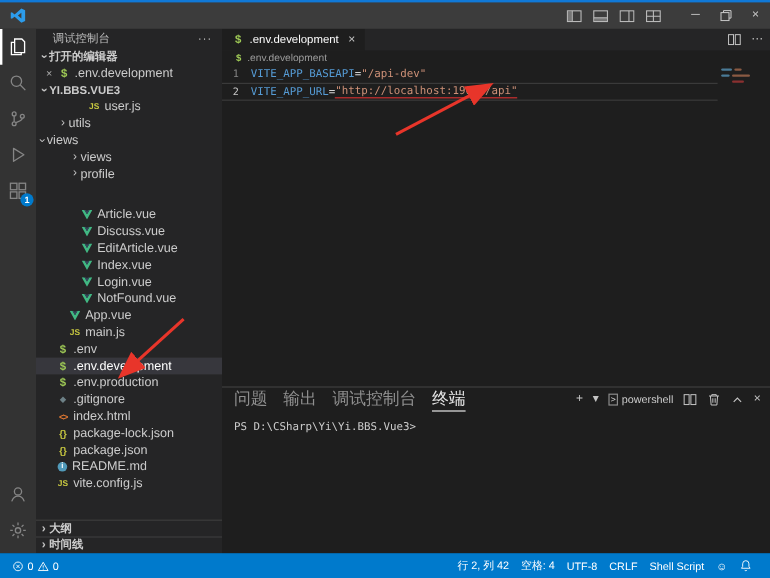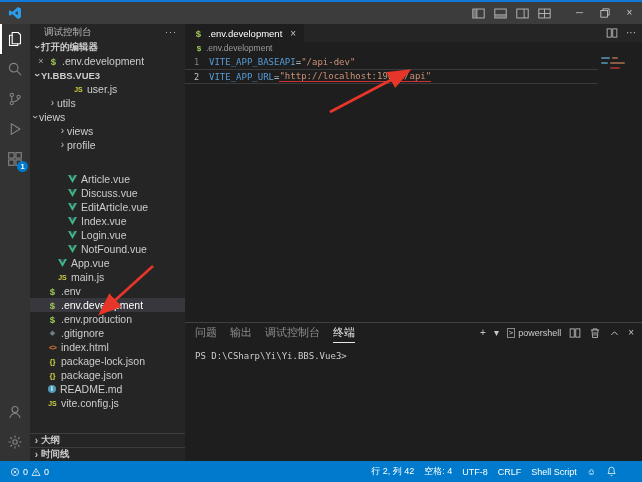--- a/index.html
+++ b/index.html
@@ -83,36 +83,36 @@
   .mm.b{top:3px;left:14px;width:6px;background:#8a5a43}
   .mm.c{top:8px;left:3px;width:7px;background:#4a7a96}
   .mm.d{top:8px;left:12px;width:15px;background:#8a5a43}
   .mm.e{top:13px;left:12px;width:10px;background:#8a3030}
 
   
   .panel{position:absolute;top:322px;left:185px;right:0;bottom:21px;background:#1e1e1e;
          border-top:1px solid #404040;display:flex;flex-direction:column}
   .panel-header{height:20px;min-height:20px;display:flex;align-items:center;padding:0 8px 0 10px}
   .panel-tabs{display:flex;gap:13px;height:100%}
-  .panel-tab{display:flex;align-items:center;font-size:11px;color:#8f8f8f;height:100%;
+  .panel-tab{display:flex;align-items:center;font-size:14px;color:#8f8f8f;height:100%;
              border-bottom:1px solid transparent}
   .panel-tab.active{color:#e7e7e7;border-bottom-color:#e7e7e7}
   .panel-actions{margin-left:auto;display:flex;align-items:center;gap:8px;color:#c5c5c5;font-size:10px}
   .shell-pill{display:flex;align-items:center;gap:3px;font-size:9px;color:#cccccc}
   .ps-ic{font-family:"DejaVu Sans Mono",monospace;font-size:7px;border:1px solid #8a8a8a;
          padding:0 1px;line-height:8px;color:#cccccc}
   .terminal-body{padding:8px 0 0 10px;font-family:"DejaVu Sans Mono","Liberation Mono",monospace;
                  font-size:9px;color:#cccccc}
 
   
   .statusbar{position:absolute;left:0;right:0;bottom:0;height:21px;background:#007acc;display:flex;
              align-items:center;color:#fff;font-size:9px;z-index:6}
   .sb-left{display:flex;align-items:center;padding-left:5px}
   .st-item{display:flex;align-items:center;gap:3px;padding:0 5px;height:100%}
-  .sb-right{margin-left:auto;display:flex;align-items:center;padding-right:20px}
+  .sb-right{margin-left:auto;display:flex;align-items:center;padding-right:10px}
 
   
   .action{display:inline-flex;align-items:center;justify-content:center;line-height:1;font-size:10px}
   .action svg{display:block}
   .arrows{position:absolute;inset:0;z-index:40;pointer-events:none}
 </style>
 </head>
 <body>
 
 <div class="titlebar">

